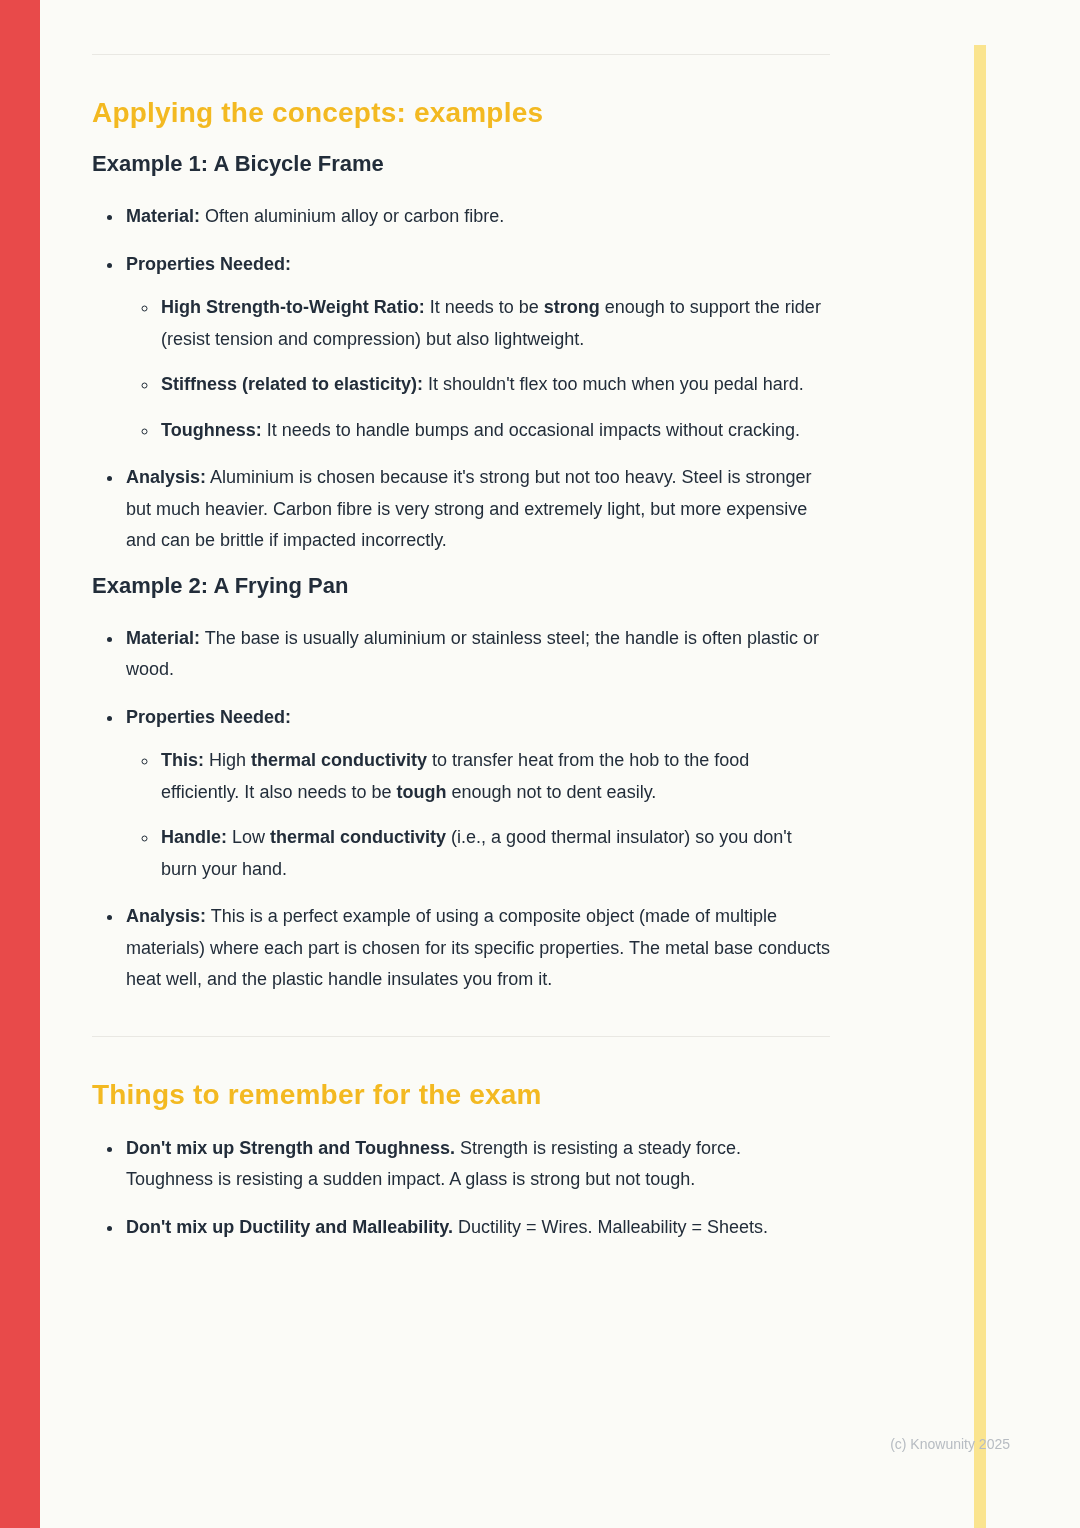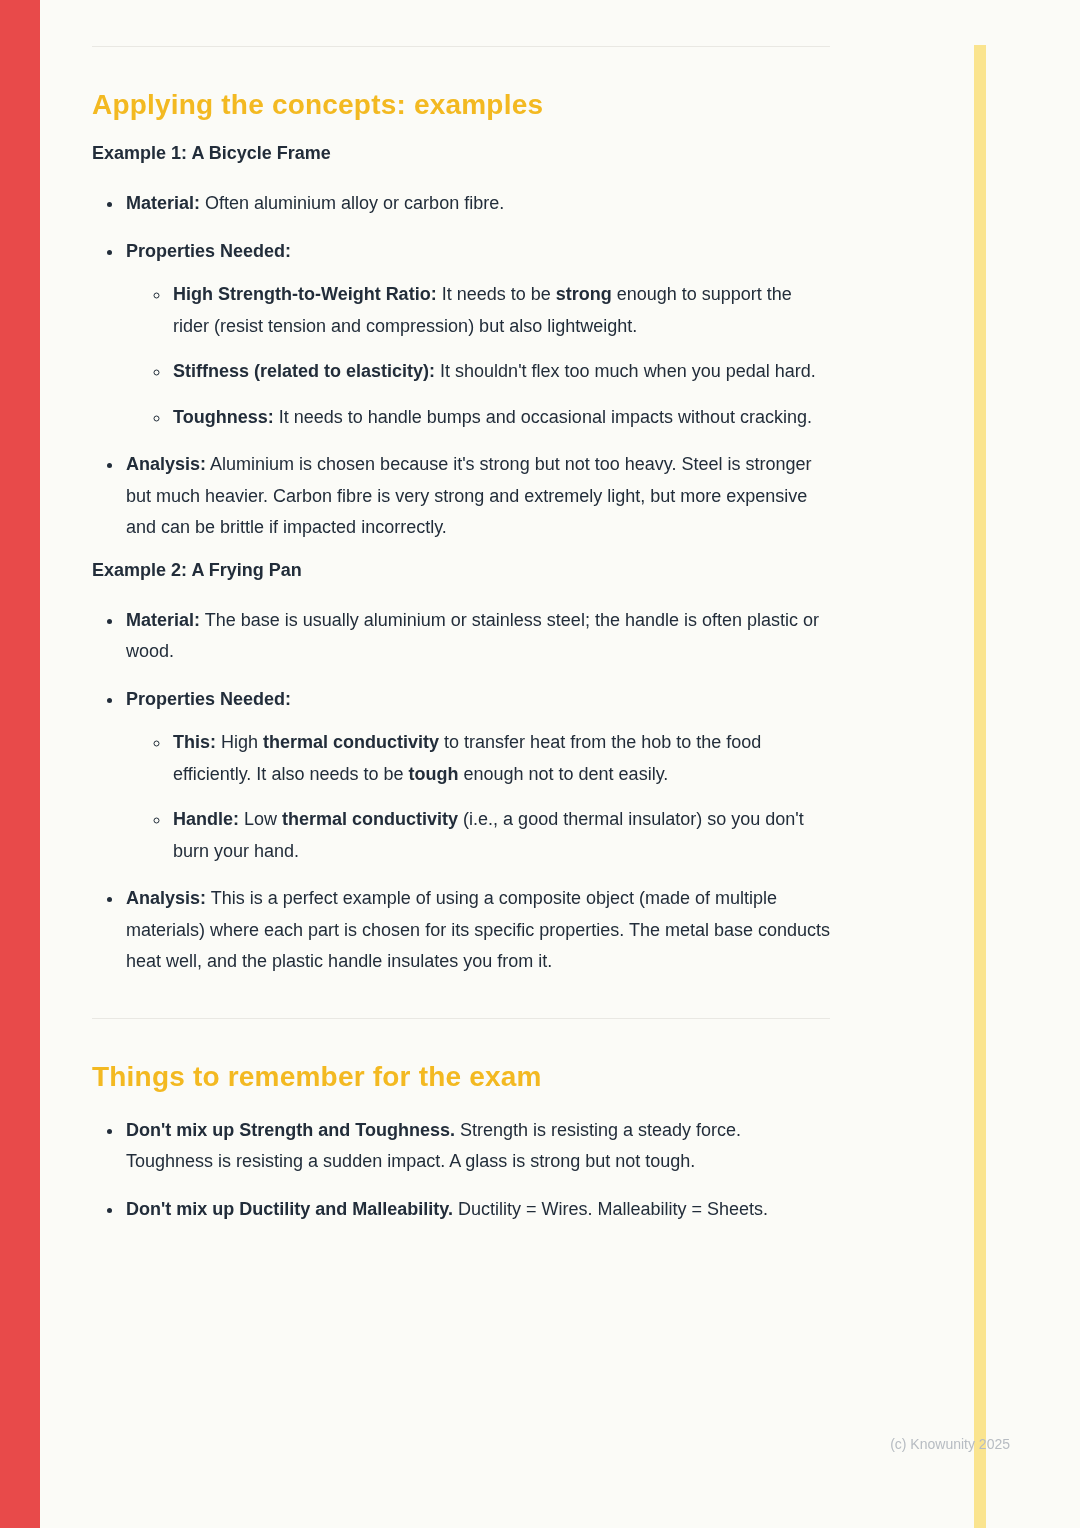--- a/index.html
+++ b/index.html
@@ -15,21 +15,21 @@
     position: absolute; left: 0; top: 0;
     width: 40px; height: 100%;
     background: var(--accent-red, #e84a4a);
   }
   .yellow-bar {
     position: absolute; left: 974px; top: 45px;
     width: 12px; height: calc(100% - 45px);
     background: var(--strip-yellow, #fae48f);
   }
   .content {
-    position: absolute; left: 92px; top: 0;
+    position: absolute; left: 92px; top: 8px;
     width: 738px;
   }
   hr.divider {
     border: none;
     border-top: 1px solid var(--divider, #e9e8e3);
     height: 0;
   }
   hr.top { margin-top: 46px; }
   hr.mid { margin-top: 40px; }
   h2.section-title {
@@ -38,38 +38,38 @@
     color: var(--accent-yellow, #f3b921);
     margin: 42px 0 22px 0;
     letter-spacing: 0.2px;
   }
   p.intro {
     font-size: 18px;
     line-height: 1.75;
     margin-bottom: 30px;
   }
   h3.example-heading {
-    font-size: 18px;
+    font-size: 22px;
     font-weight: 700;
     margin: 16px 0 24px 0;
   }
   ul.l1 {
     list-style: disc;
     padding-left: 32px;
     font-size: 18px;
     line-height: 1.75;
     margin-bottom: 8px;
   }
   ul.l1 > li { margin-bottom: 16px; padding-left: 2px; }
   ul.l2 {
     list-style: circle;
     padding-left: 33px;
     margin-top: 12px;
   }
-  ul.l2 > li { margin-bottom: 14px; padding-left: 2px; margin-left: 12px; }
+  ul.l2 > li { margin-bottom: 14px; padding-left: 2px; }
   .b { font-weight: 700; }
   .copyright {
     position: absolute;
     right: 70px;
     bottom: 76px;
     font-size: 14px;
     color: var(--muted, #b7bcc2);
     z-index: 2;
   }
 </style>

